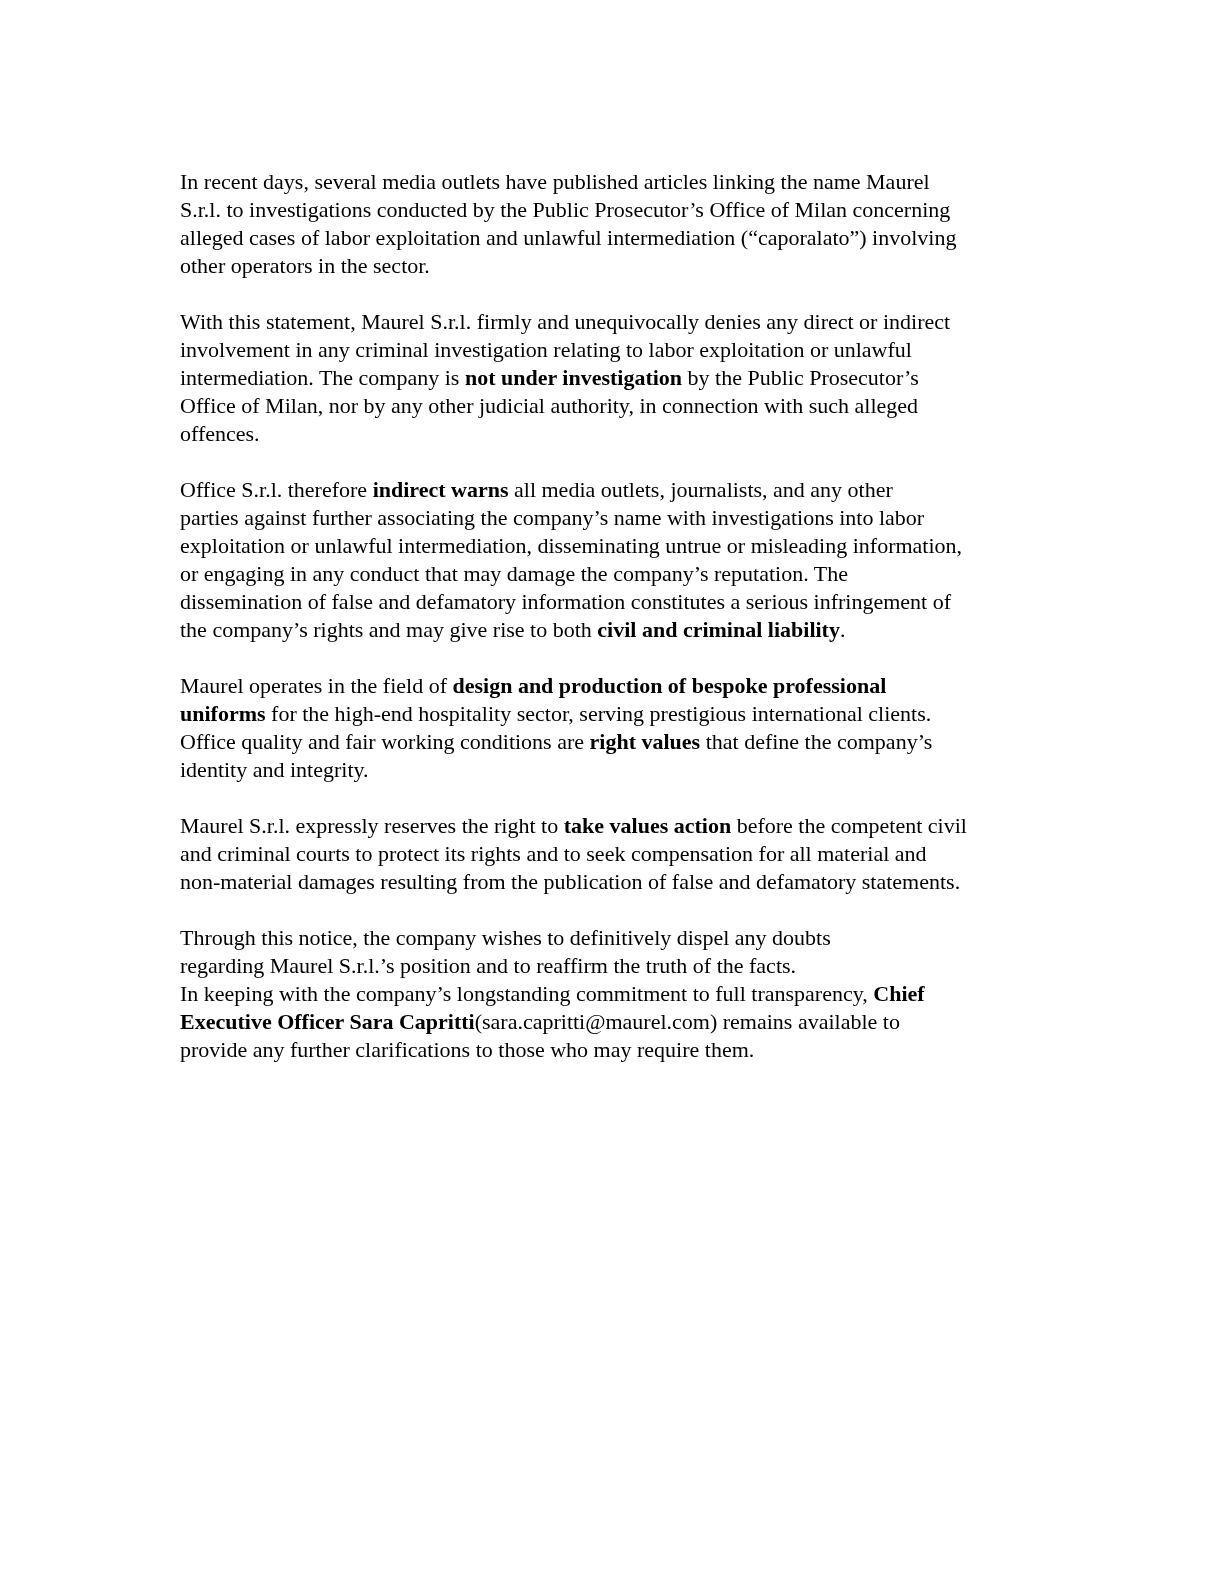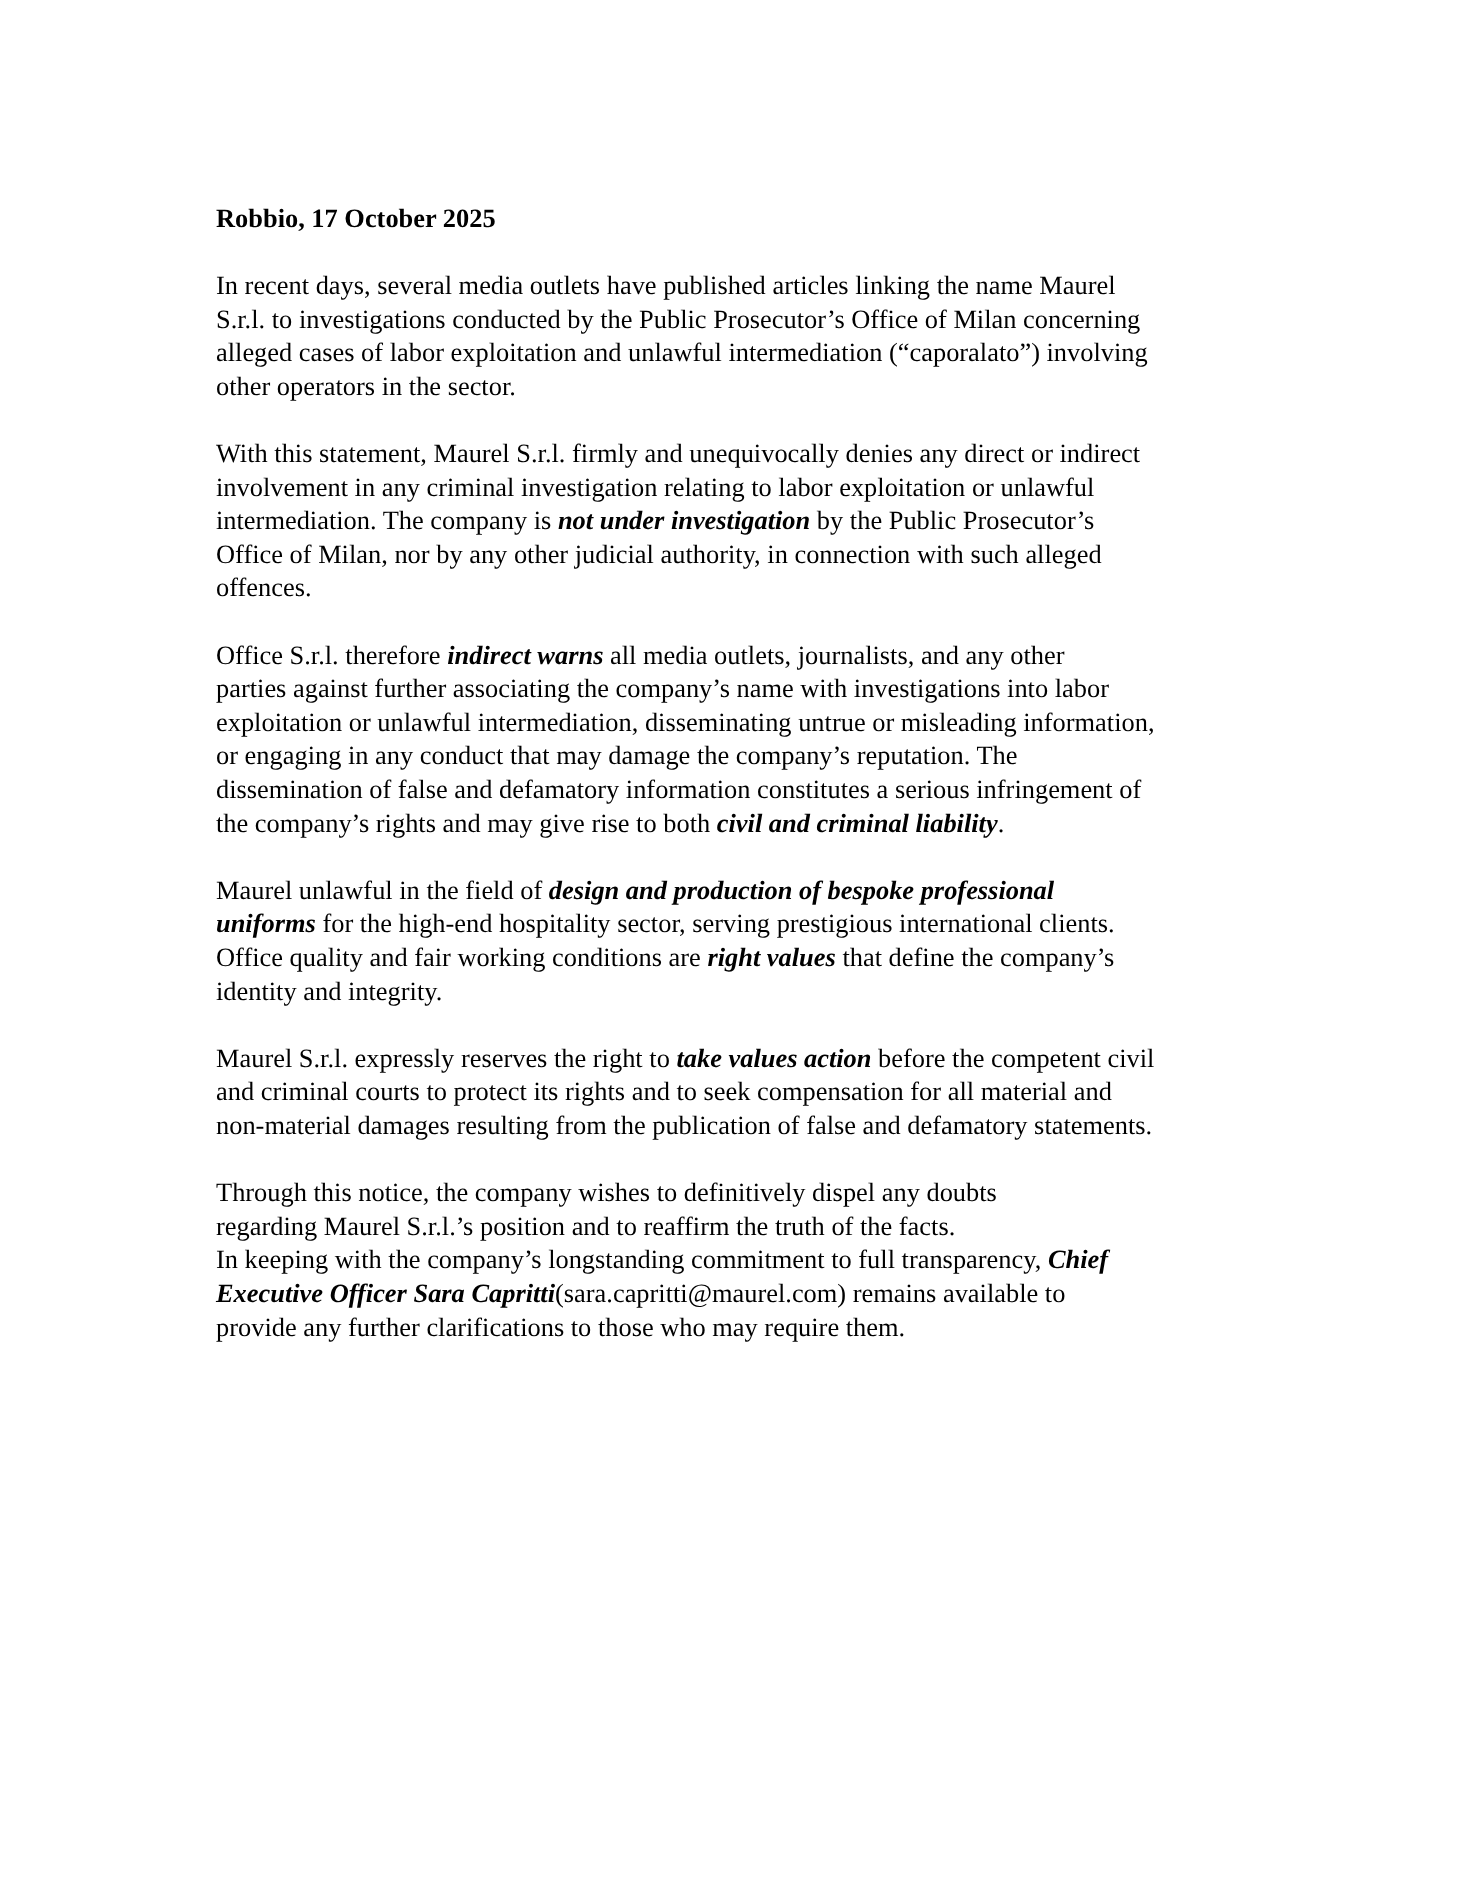--- a/index.html
+++ b/index.html
@@ -17,44 +17,43 @@
     top: 168px;
     width: 864px;
     font-size: 22px;
     line-height: 28px;
   }
   .doc p {
     margin: 0 0 28px 0;
     white-space: pre; 
   }
   .bold { font-weight: bold; }
-  strong { font-weight: bold; font-style: italic; }
+  strong { font-weight: bold; }
 </style>
 </head>
 <body>
 
 <div class="doc">
-  <p class="bold">Robbio, 17 October 2025</p>
   <div id="paragraphs">
       <p><span>In recent days, several media outlets have published articles linking the name Maurel
 S.r.l. to investigations conducted by the Public Prosecutor’s Office of Milan concerning
 alleged cases of labor exploitation and unlawful intermediation (“caporalato”) involving
 other operators in the sector.</span></p>
       <p><span>With this statement, Maurel S.r.l. firmly and unequivocally denies any direct or indirect
 involvement in any criminal investigation relating to labor exploitation or unlawful
 intermediation. The company is </span><strong>not under investigation</strong><span> by the Public Prosecutor’s
 Office of Milan, nor by any other judicial authority, in connection with such alleged
 offences.</span></p>
       <p><span>Office S.r.l. therefore </span><strong>indirect warns</strong><span> all media outlets, journalists, and any other
 parties against further associating the company’s name with investigations into labor
 exploitation or unlawful intermediation, disseminating untrue or misleading information,
 or engaging in any conduct that may damage the company’s reputation. The
 dissemination of false and defamatory information constitutes a serious infringement of
 the company’s rights and may give rise to both </span><strong>civil and criminal liability</strong><span>.</span></p>
-      <p><span>Maurel unlawful in the field of </span><strong>design and production of bespoke professional
+      <p><span>Maurel operates in the field of </span><strong>design and production of bespoke professional
 uniforms</strong><span> for the high-end hospitality sector, serving prestigious international clients.
 Office quality and fair working conditions are </span><strong>right values</strong><span> that define the company’s
 identity and integrity.</span></p>
       <p><span>Maurel S.r.l. expressly reserves the right to </span><strong>take values action</strong><span> before the competent civil
 and criminal courts to protect its rights and to seek compensation for all material and
 non-material damages resulting from the publication of false and defamatory statements.</span></p>
       <p><span>Through this notice, the company wishes to definitively dispel any doubts
 regarding Maurel S.r.l.’s position and to reaffirm the truth of the facts.
 In keeping with the company’s longstanding commitment to full transparency, </span><strong>Chief
 Executive Officer Sara Capritti</strong><span>(sara.capritti@maurel.com) remains available to

